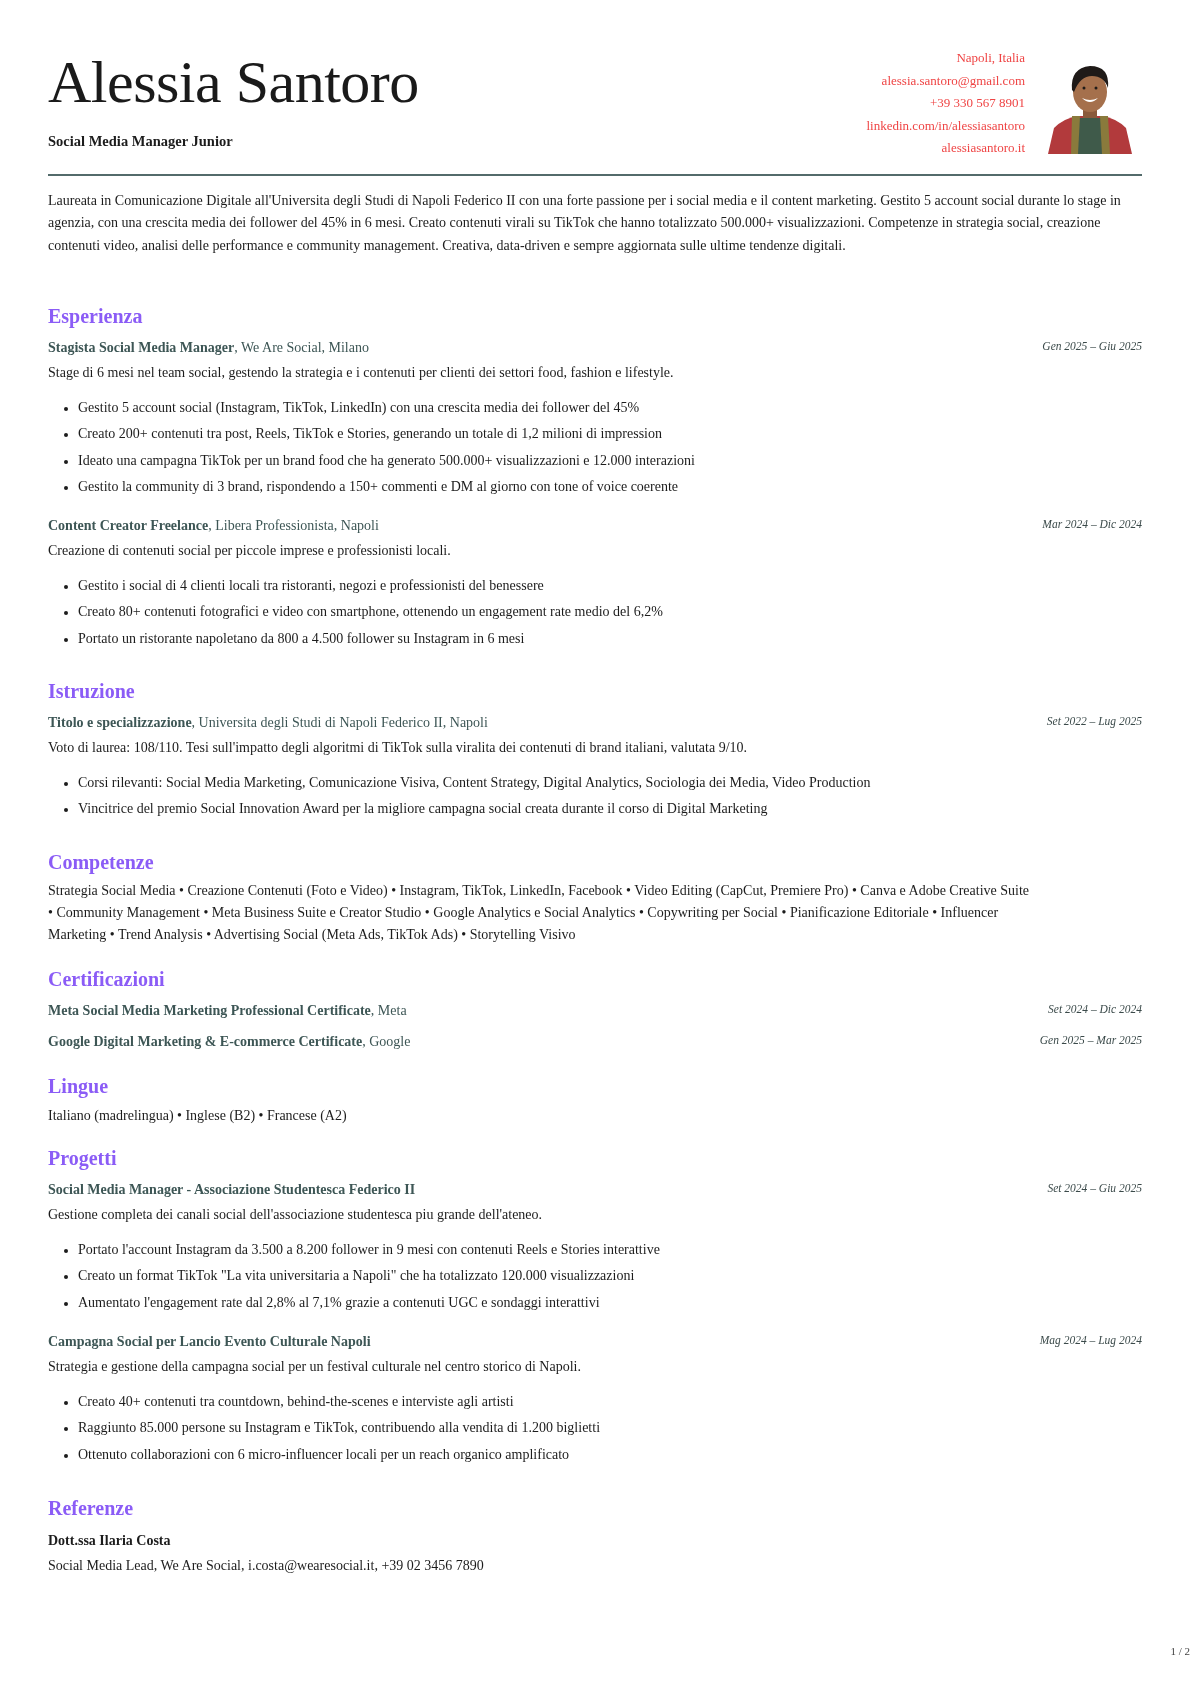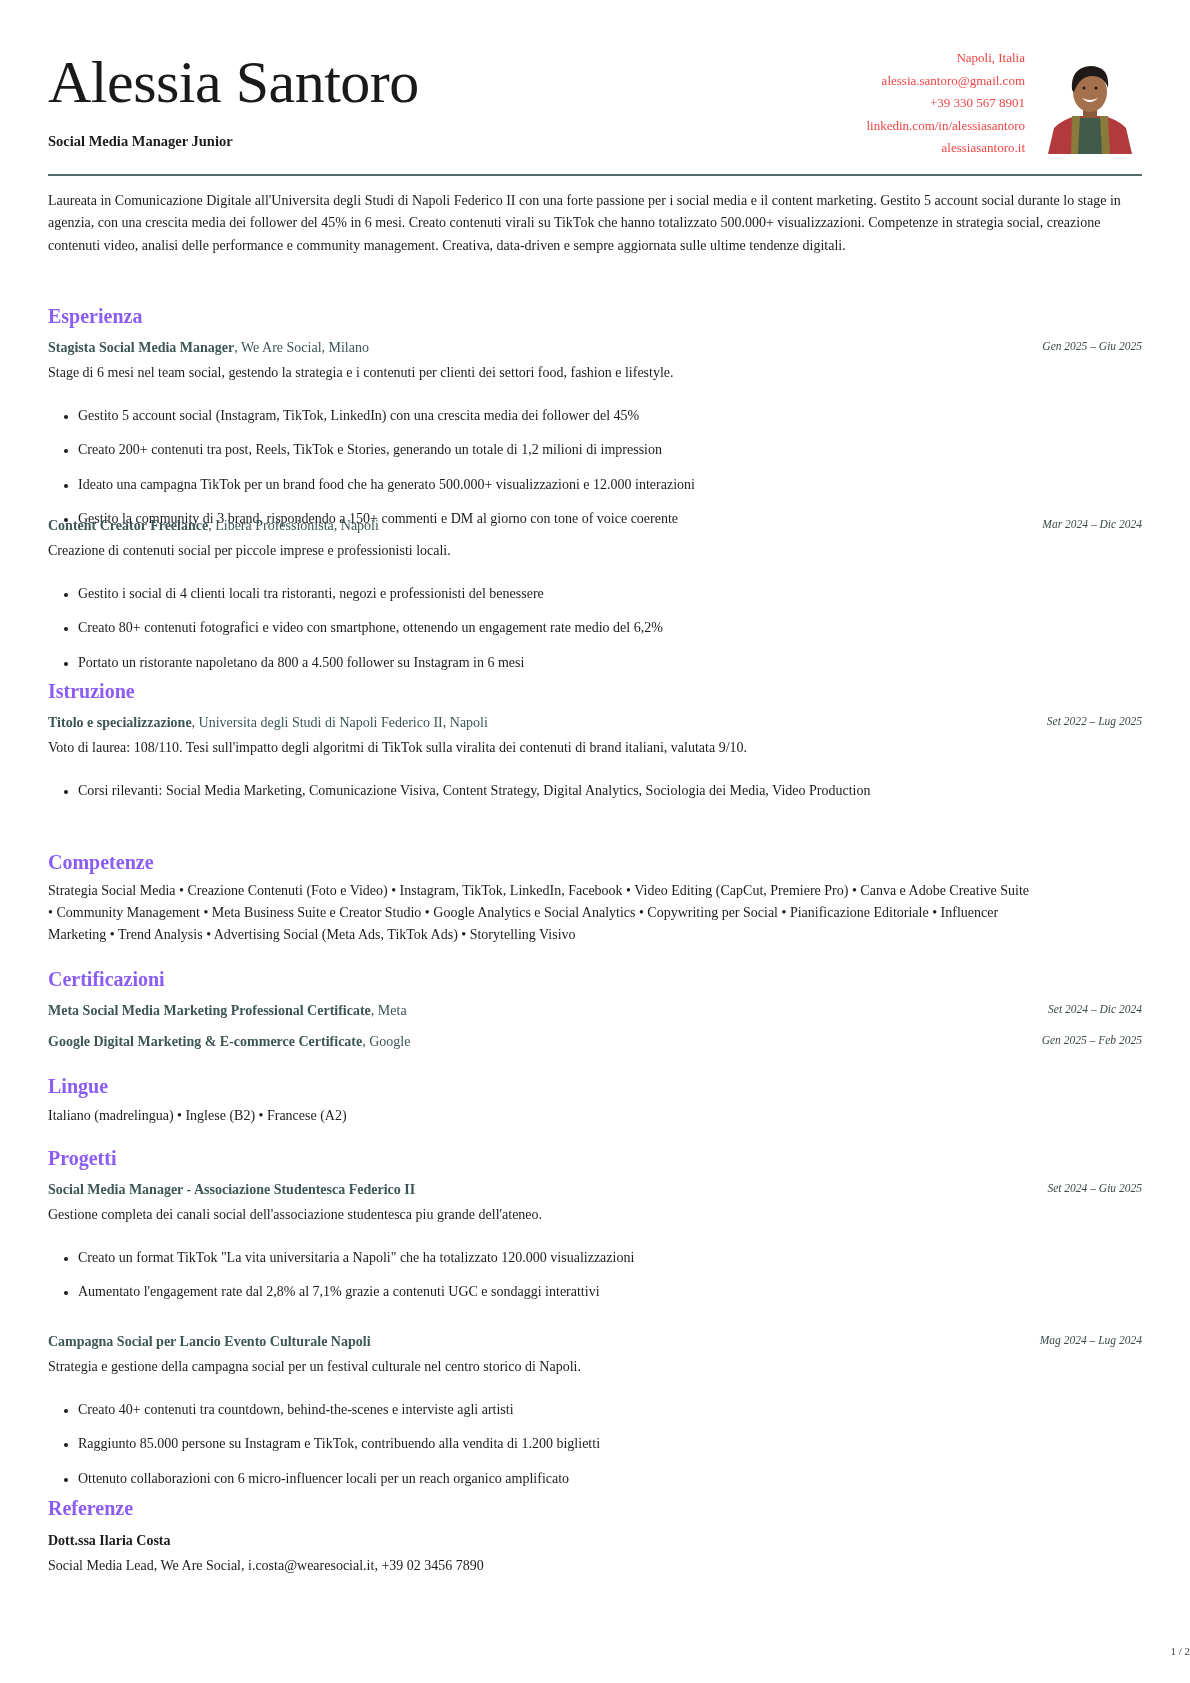--- a/index.html
+++ b/index.html
@@ -65,21 +65,21 @@
   .line {
     position: absolute; left: 0; width: 1094px;
     font-family: "Liberation Serif", "DejaVu Serif", serif;
     font-size: 14px; color: #1c1c1c; line-height: 22px;
   }
   ul.bullets {
     position: absolute; left: 30px; list-style: none; width: 1060px;
     font-family: "Liberation Serif", "DejaVu Serif", serif;
     font-size: 14px; color: #1c1c1c;
   }
-  ul.bullets li { height: 26.3px; line-height: 20px; position: relative; margin-top: 8px; }
+  ul.bullets li { height: 26.3px; line-height: 20px; position: relative; }
   ul.bullets li::before {
     content: ""; position: absolute; left: -14px; top: 9px;
     width: 4px; height: 4px; border-radius: 50%; background: #1c1c1c;
   }
   .page-num {
     position: absolute; left: 0; width: 1190px; top: 1645px; text-align: right;
     font-family: "Liberation Serif", "DejaVu Serif", serif;
     font-size: 11px; color: #444;
   }
 </style>
@@ -153,47 +153,49 @@
     </ul>
 
   <div class="section-title" style="top:680px">Istruzione</div>
   <div class="entry-head" style="top:715px">
     <span class="role">Titolo e specializzazione</span><span>, Universita degli Studi di Napoli Federico II, Napoli</span>
     <span class="entry-date">Set 2022 – Lug 2025</span>
   </div>
   <div class="line" style="top:737px"><span>Voto di laurea: </span><b>108/110</b><span>. Tesi sull'impatto degli algoritmi di TikTok sulla viralita dei contenuti di brand italiani, valutata </span><b>9/10</b><span>.</span></div>
   <ul class="bullets" style="top:773px">
       <li><span>Corsi rilevanti: Social Media Marketing, Comunicazione Visiva, Content Strategy, Digital Analytics, Sociologia dei Media, Video Production</span></li>
+      <li><span>Vincitrice del </span><b>premio Social Innovation Award</b><span> per la migliore campagna social creata durante il corso di Digital Marketing</span></li>
     </ul>
 
   <div class="section-title" style="top:851px">Competenze</div>
   <div class="line" style="top:880px">Strategia Social Media • Creazione Contenuti (Foto e Video) • Instagram, TikTok, LinkedIn, Facebook • Video Editing (CapCut, Premiere Pro) • Canva e Adobe Creative Suite</div>
   <div class="line" style="top:902px">• Community Management • Meta Business Suite e Creator Studio • Google Analytics e Social Analytics • Copywriting per Social • Pianificazione Editoriale • Influencer</div>
   <div class="line" style="top:924px">Marketing • Trend Analysis • Advertising Social (Meta Ads, TikTok Ads) • Storytelling Visivo</div>
 
   <div class="section-title" style="top:968px">Certificazioni</div>
   <div class="entry-head" style="top:1003px">
     <span class="role">Meta Social Media Marketing Professional Certificate</span><span>, Meta</span>
     <span class="entry-date">Set 2024 – Dic 2024</span>
   </div>
   <div class="entry-head" style="top:1034px">
     <span class="role">Google Digital Marketing &amp; E-commerce Certificate</span><span>, Google</span>
-    <span class="entry-date">Gen 2025 – Feb 2025</span>
+    <span class="entry-date">Gen 2025 – Mar 2025</span>
   </div>
 
   <div class="section-title" style="top:1075px">Lingue</div>
   <div class="line" style="top:1105px">Italiano (madrelingua) • Inglese (B2) • Francese (A2)</div>
 
   <div class="section-title" style="top:1147px">Progetti</div>
   <div class="entry-head" style="top:1182px">
     <span class="role">Social Media Manager - Associazione Studentesca Federico II</span>
     <span class="entry-date">Set 2024 – Giu 2025</span>
   </div>
   <div class="line" style="top:1204px">Gestione completa dei canali social dell'associazione studentesca piu grande dell'ateneo.</div>
   <ul class="bullets" style="top:1240px">
+      <li><span>Portato l'account Instagram da </span><b>3.500 a 8.200 follower</b><span> in </span><b>9 mesi</b><span> con contenuti Reels e Stories interattive</span></li>
       <li><span>Creato un format TikTok "La vita universitaria a Napoli" che ha totalizzato </span><b>120.000 visualizzazioni</b></li>
       <li><span>Aumentato l'engagement rate dal </span><b>2,8% al 7,1%</b><span> grazie a contenuti UGC e sondaggi interattivi</span></li>
     </ul>
 
   <div class="entry-head" style="top:1334px">
     <span class="role">Campagna Social per Lancio Evento Culturale Napoli</span>
     <span class="entry-date">Mag 2024 – Lug 2024</span>
   </div>
   <div class="line" style="top:1356px">Strategia e gestione della campagna social per un festival culturale nel centro storico di Napoli.</div>
   <ul class="bullets" style="top:1392px">

